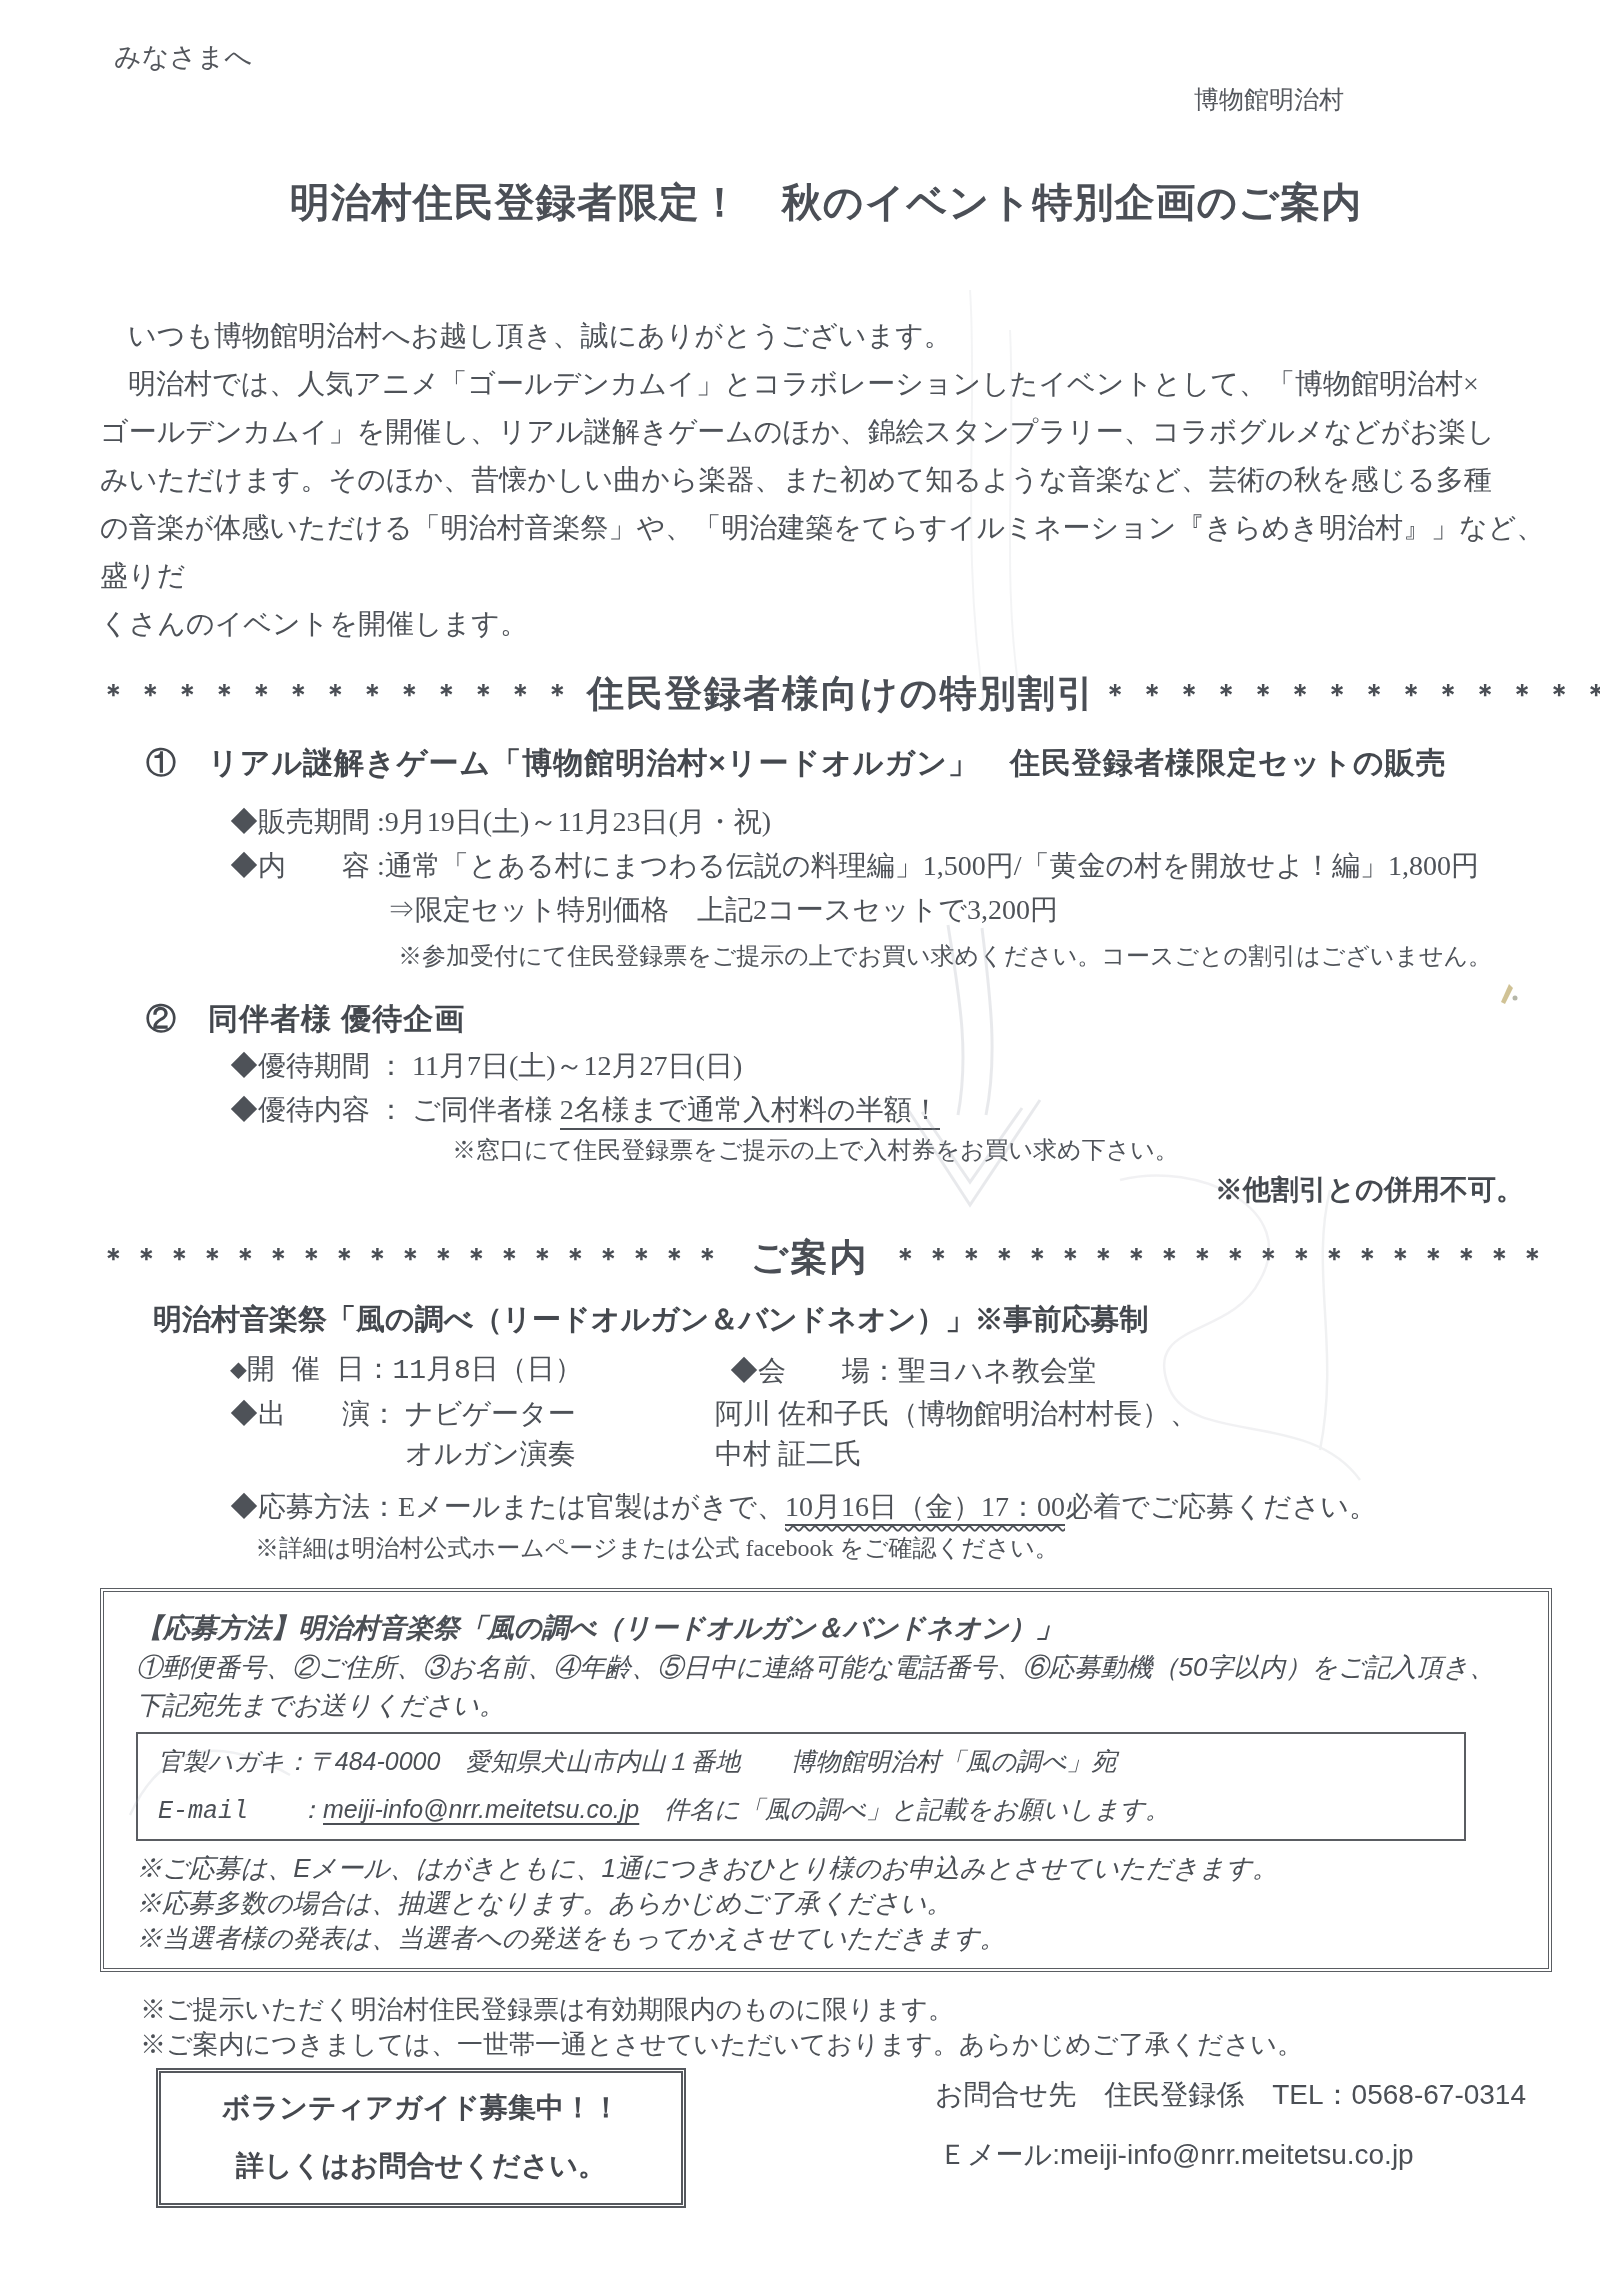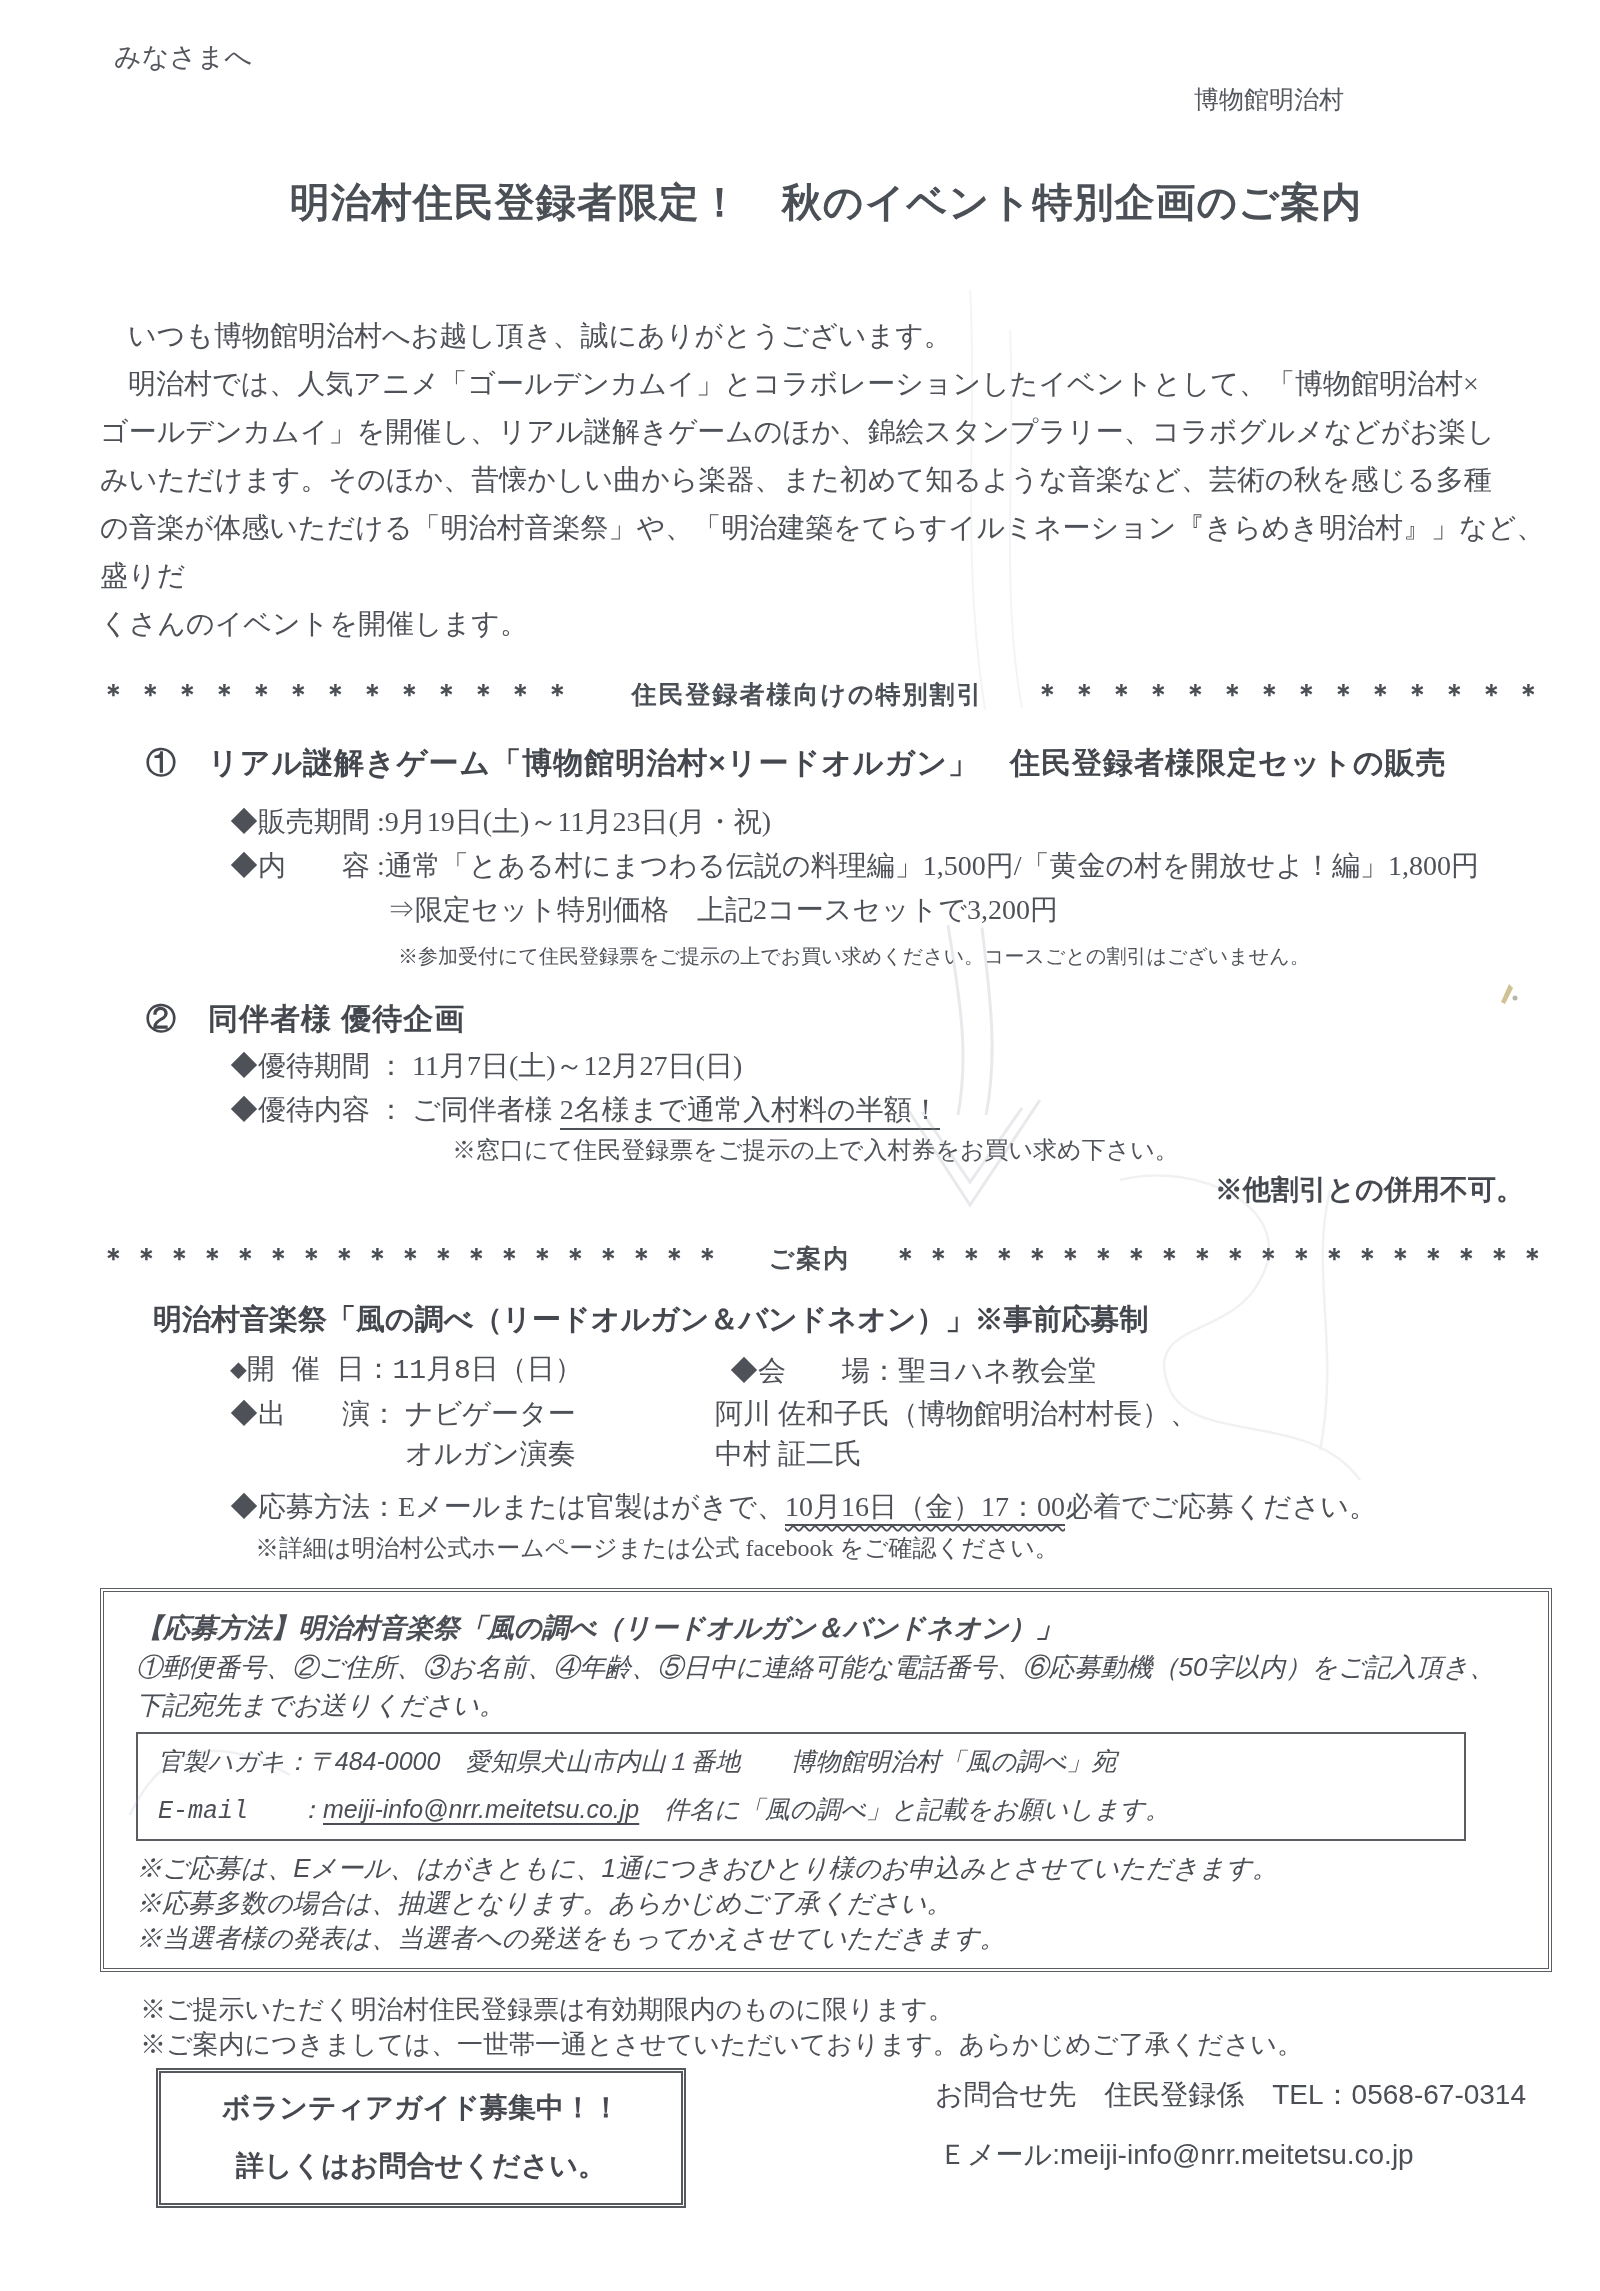--- a/index.html
+++ b/index.html
@@ -31,34 +31,34 @@
   .divider {
     display:flex; align-items:center; justify-content:space-between;
     font-family:"Liberation Sans", sans-serif;
     font-weight:700; color:#4a4e55;
   }
   .divider-1 { margin-top:26px; height:40px; }
   .divider-2 { margin-top:30px; height:40px; }
   .ast { font-size:27px; white-space:nowrap; }
   .ast-1 { letter-spacing:10px; }
   .ast-2 { letter-spacing:6px; }
-  .divider-label { font-size:25px; letter-spacing:2px; white-space:nowrap; padding:0 6px; }
+  .divider-label { font-size:37px; letter-spacing:2px; white-space:nowrap; padding:0 6px; }
 
   .sec-heading {
     margin-top:28px; padding-left:46px;
     font-family:"Liberation Sans", sans-serif;
     font-weight:700; font-size:30px; line-height:42px;
     letter-spacing:1px; color:#44484e;
   }
   .sec-heading.tight { margin-top:24px; }
 
   .item-line { padding-left:130px; font-size:28px; line-height:44px; color:#4e5258; }
   .item-line.first { margin-top:16px; }
   .arrow-line { padding-left:287px; font-size:28px; line-height:44px; color:#4e5258; }
-  .note-line { padding-left:298px; font-size:20px; line-height:36px; margin-top:6px; color:#50545a; }
+  .note-line { padding-left:298px; font-size:24px; line-height:36px; margin-top:6px; color:#50545a; }
   .note-line-2 { padding-left:352px; font-size:24px; line-height:36px; color:#50545a; }
   .side-note {
     text-align:right; padding-right:28px; margin-top:4px;
     font-family:"Liberation Sans", sans-serif;
     font-weight:600; font-size:28px; line-height:36px; color:#45494f;
   }
 
   .concert-heading {
     margin-top:20px; padding-left:53px;
     font-family:"Liberation Sans", sans-serif;

